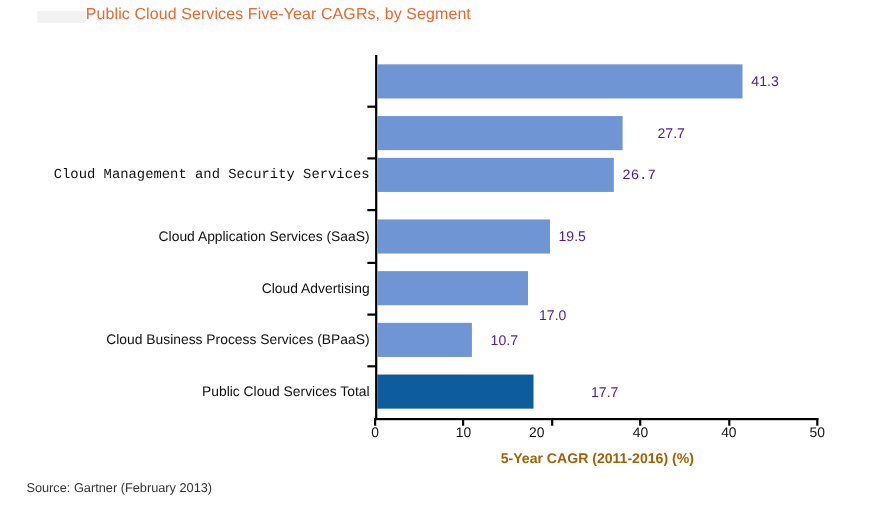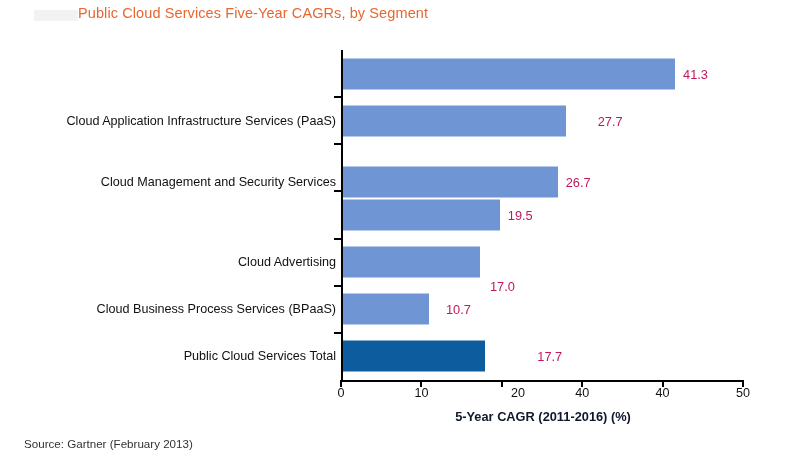--- a/index.html
+++ b/index.html
@@ -61,34 +61,34 @@
     position:absolute;left:343px;
     top:50%;transform:translateY(-50%);
     height:31px;
   }
   .bar.light{background:#6f95d4;}
   .bar.dark{background:#0d5c9e;}
 
   .val-label{
     position:absolute;
     top:50%;transform:translateY(-50%);
-    font-size:12.8px;color:#be185d;white-space:nowrap;
+    font-size:12.8px;color:#4c1d95;white-space:nowrap;
   }
 
   
   .xlab{
     position:absolute;top:386px;
     font-size:12.6px;color:#111;
     transform:translateX(-50%);
     white-space:nowrap;
   }
   .xtitle{
     position:absolute;top:409px;left:543px;
     transform:translateX(-50%);
-    font-size:12.8px;font-weight:bold;color:#0f172a;
+    font-size:12.8px;font-weight:bold;color:#a16207;
     white-space:nowrap;
   }
 
   
   .source{
     position:absolute;left:24px;top:437px;
     font-size:11.6px;color:#333;white-space:nowrap;
   }
 </style>
 </head>
@@ -121,30 +121,30 @@
         <div class="xtick" style="left: 661.6px;"></div>
         <div class="xtick" style="left: 742px;"></div>
       </div>
 
     <div id="rows">
         <div class="row" style="top: 50px;">
           <div class="bar light" style="width: 332.052px; background: rgb(111, 149, 212);"></div>
           <div class="val-label" style="left: 683.052px;">41.3</div>
         </div>
         <div class="row" style="top: 97.1429px;">
-          <div class="cat-label">Cloud Application  Infrastructure Services (PaaS)</div>
           <div class="bar light" style="width: 222.708px; background: rgb(111, 149, 212);"></div>
           <div class="val-label" style="left: 573.708px; margin-left: 24px;">27.7</div>
         </div>
-        <div class="row" style="top: 158px;">
+        <div class="row" style="top: 135px; font-family: Liberation Mono, monospace;">
           <div class="cat-label">Cloud Management and Security Services</div>
           <div class="bar light" style="width: 214.668px; background: rgb(111, 149, 212);"></div>
           <div class="val-label" style="left: 565.668px;">26.7</div>
         </div>
         <div class="row" style="top: 191.429px;">
+          <div class="cat-label">Cloud Application  Services (SaaS)</div>
           <div class="bar light" style="width: 156.78px; background: rgb(111, 149, 212);"></div>
           <div class="val-label" style="left: 507.78px;">19.5</div>
         </div>
         <div class="row" style="top: 238.571px;">
           <div class="cat-label">Cloud Advertising</div>
           <div class="bar light" style="width: 136.68px; background: rgb(111, 149, 212);"></div>
           <div class="val-label" style="left: 490px; margin-top: 24px;">17.0</div>
         </div>
         <div class="row" style="top: 285.714px;">
           <div class="cat-label">Cloud Business  Process Services (BPaaS)</div>
@@ -154,21 +154,21 @@
         <div class="row" style="top: 332.857px;">
           <div class="cat-label">Public Cloud Services Total</div>
           <div class="bar dark" style="width: 142.308px; background: rgb(13, 92, 158);"></div>
           <div class="val-label" style="left: 493.308px; margin-left: 44px;">17.7</div>
         </div>
       </div>
 
     <div id="xlabels">
         <div class="xlab" style="left: 341px;">0</div>
         <div class="xlab" style="left: 421.4px;">10</div>
-        <div class="xlab" style="left: 518px;">20</div>
+        <div class="xlab" style="left: 488px;">20</div>
         <div class="xlab" style="left: 582.2px;">40</div>
         <div class="xlab" style="left: 662.6px;">40</div>
         <div class="xlab" style="left: 743px;">50</div>
       </div>
 
     <div class="xtitle">5-Year CAGR (2011-2016)  (%)</div>
   </div>
 
   <div class="source">Source: Gartner (February 2013)</div>
 </div>

